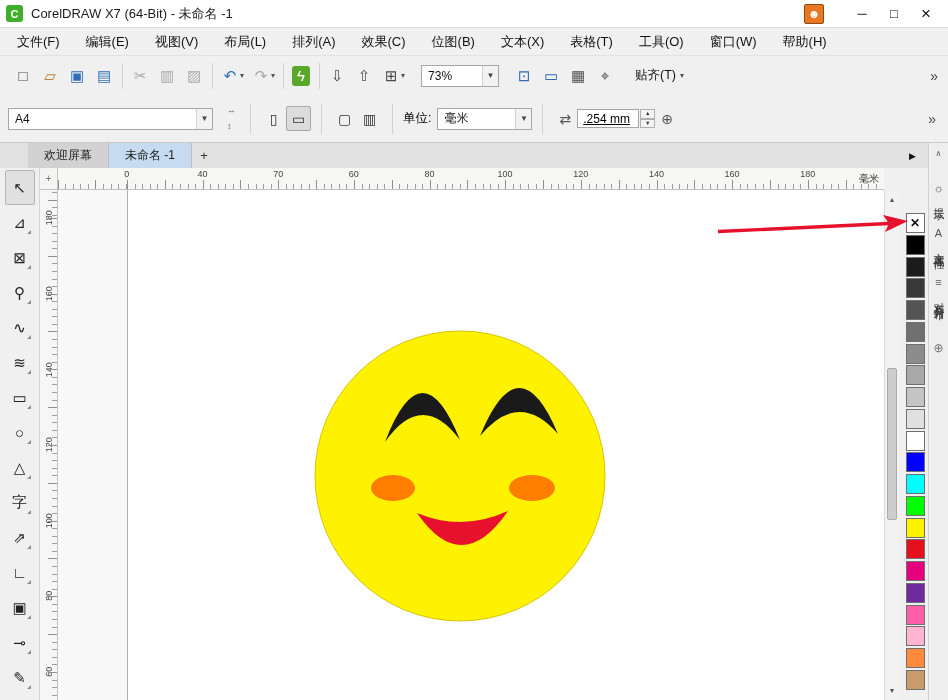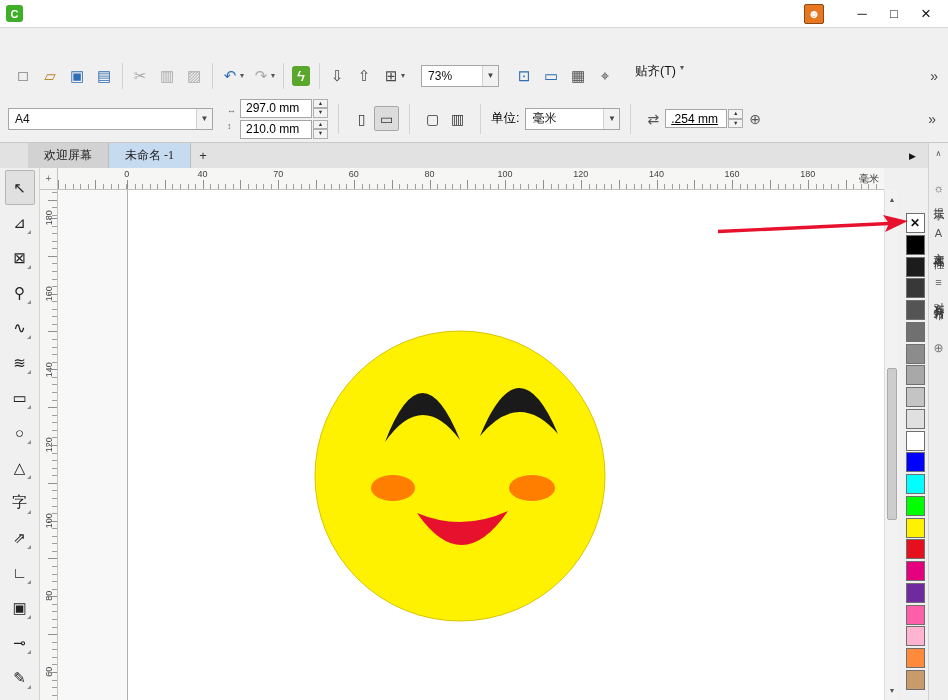--- a/index.html
+++ b/index.html
@@ -33,21 +33,21 @@
   .tbgroup + .tbgroup{border-left:1px solid #d2d2d2;}
   .tbtn{height:26px;display:flex;align-items:center;justify-content:center;border:none;background:transparent;padding:0 4px;}
   .tbtn .glyph{font-size:15px;line-height:1;display:inline-flex;align-items:center;justify-content:center;
     min-width:18px;height:20px;border-radius:3px;}
   .tbtn .dd{font-size:8px;color:#555;margin-left:1px;}
   .combo{height:22px;background:#fff;border:1px solid #a6a6a6;display:flex;align-items:center;font-size:12px;color:#111;}
   .combo .val{padding:0 6px;flex:1;white-space:nowrap;}
   .combo .arrow{width:16px;height:100%;display:flex;align-items:center;justify-content:center;font-size:8px;
     color:#444;border-left:1px solid #d0d0d0;background:#f2f2f2;flex:none;}
   .zoom-combo{width:78px;margin:0 8px;}
-  .snap-btn{display:flex;align-items:flex-start;gap:4px;font-size:12.5px;color:#111;padding:0 8px;height:26px;
+  .snap-btn{display:flex;align-items:center;gap:4px;font-size:12.5px;color:#111;padding:0 8px;height:26px;
     background:transparent;border:none;margin-left:4px;white-space:nowrap;}
   .snap-btn .dd{font-size:8px;color:#555;}
   .tb-overflow{margin-left:auto;font-size:14px;color:#444;background:none;border:none;padding:0 4px;}
 
   
   .propbar{left:0;top:95px;width:948px;height:48px;background:#f0f0f0;display:flex;align-items:center;
     padding:0 8px;border-bottom:1px solid #c9c9c9;}
   .psize-combo{width:205px;}
   .dim-icons{display:flex;flex-direction:column;gap:7px;margin:0 4px 0 14px;font-size:9px;color:#666;line-height:1;}
   .dim-fields{display:flex;flex-direction:column;gap:2px;}
@@ -62,21 +62,21 @@
     background:transparent;border:1px solid transparent;border-radius:2px;flex:none;}
   .pbtn.pressed{background:#dcdcdc;border:1px solid #a8a8a8;}
   .units-label{font-size:12.5px;margin-right:6px;white-space:nowrap;}
   .units-combo{width:95px;}
   .pb-icon{font-size:14px;color:#555;margin:0 6px;background:none;border:none;}
   .nudge-field{width:62px;text-decoration:underline;}
 
   
   .tabbar{left:0;top:143px;width:928px;height:25px;background:#e2e2e2;display:flex;align-items:stretch;padding-left:28px;}
   .dtab{display:flex;align-items:center;padding:0 16px;font-size:12px;color:#222;background:#d2d2d2;
-    border-right:1px solid #bdbdbd;border:none;border-right:1px solid #bdbdbd;font-family:Liberation Serif, serif;}
+    border-right:1px solid #bdbdbd;border:none;border-right:1px solid #bdbdbd;}
   .dtab.active{background:#c6daf0;}
   .newtab{width:24px;display:flex;align-items:center;justify-content:center;font-size:13px;color:#333;
     background:transparent;border:none;}
   .tab-scroll{margin-left:auto;margin-right:12px;font-size:9px;color:#111;background:none;border:none;align-self:center;}
 
   
   .corner{left:40px;top:168px;width:18px;height:22px;background:#f4f4f3;border-right:1px solid #c3c3c3;
     border-bottom:1px solid #c3c3c3;display:flex;align-items:center;justify-content:center;font-size:10px;color:#777;}
   .hruler{left:58px;top:168px;width:826px;height:22px;background:#f6f6f5;border-bottom:1px solid #c3c3c3;overflow:hidden;}
   .hruler::before{content:"";position:absolute;left:0;bottom:0;width:100%;height:5px;
@@ -134,28 +134,44 @@
   
   .anno{left:700px;top:205px;width:220px;height:35px;z-index:60;pointer-events:none;}
 </style>
 </head>
 <body>
 
 <div id="app">
 
   <div class="abs titlebar">
     <span class="app-logo">C</span>
+    <span class="title-text">CorelDRAW X7 (64-Bit) - 未命名 -1</span>
     <div class="tb-right">
       <span class="user-chip">☻</span>
       <button class="winbtn">─</button>
       <button class="winbtn">□</button>
       <button class="winbtn close">×</button>
     </div>
   </div>
 
+  <div class="abs menubar">
+
+  <span class="menu-item">文件(F)</span>
+      <span class="menu-item">编辑(E)</span>
+      <span class="menu-item">视图(V)</span>
+      <span class="menu-item">布局(L)</span>
+      <span class="menu-item">排列(A)</span>
+      <span class="menu-item">效果(C)</span>
+      <span class="menu-item">位图(B)</span>
+      <span class="menu-item">文本(X)</span>
+      <span class="menu-item">表格(T)</span>
+      <span class="menu-item">工具(O)</span>
+      <span class="menu-item">窗口(W)</span>
+      <span class="menu-item">帮助(H)</span>
+    </div>
 
   <div class="abs toolbar">
     <div class="tbgroup">
 
     <button class="tbtn">
           <span class="glyph" style="color: rgb(77, 77, 77);">□</span>
           <span class="dd"></span>
         </button>
         <button class="tbtn">
           <span class="glyph" style="color: rgb(185, 136, 47);">▱</span>
@@ -249,36 +265,20 @@
   </div>
 
   <div class="abs propbar">
     <div class="combo psize-combo">
       <span class="val">A4</span>
       <span class="arrow">▼</span>
     </div>
     <div class="dim-icons">
       <span>↔</span>
       <span>↕</span>
-    </div>
-    <div class="dim-fields">
-      <div class="dim-row">
-        <span class="field dim-field">297.0 mm</span>
-        <span class="stepper">
-          <span>▲</span>
-          <span>▼</span>
-        </span>
-      </div>
-      <div class="dim-row">
-        <span class="field dim-field">210.0 mm</span>
-        <span class="stepper">
-          <span>▲</span>
-          <span>▼</span>
-        </span>
-      </div>
     </div>
     <div class="pb-sep"></div>
     <button class="pbtn">▯</button>
     <button class="pbtn pressed">▭</button>
     <div class="pb-sep"></div>
     <button class="pbtn">▢</button>
     <button class="pbtn">▥</button>
     <div class="pb-sep"></div>
     <span class="units-label">单位:</span>
     <div class="combo units-combo">

